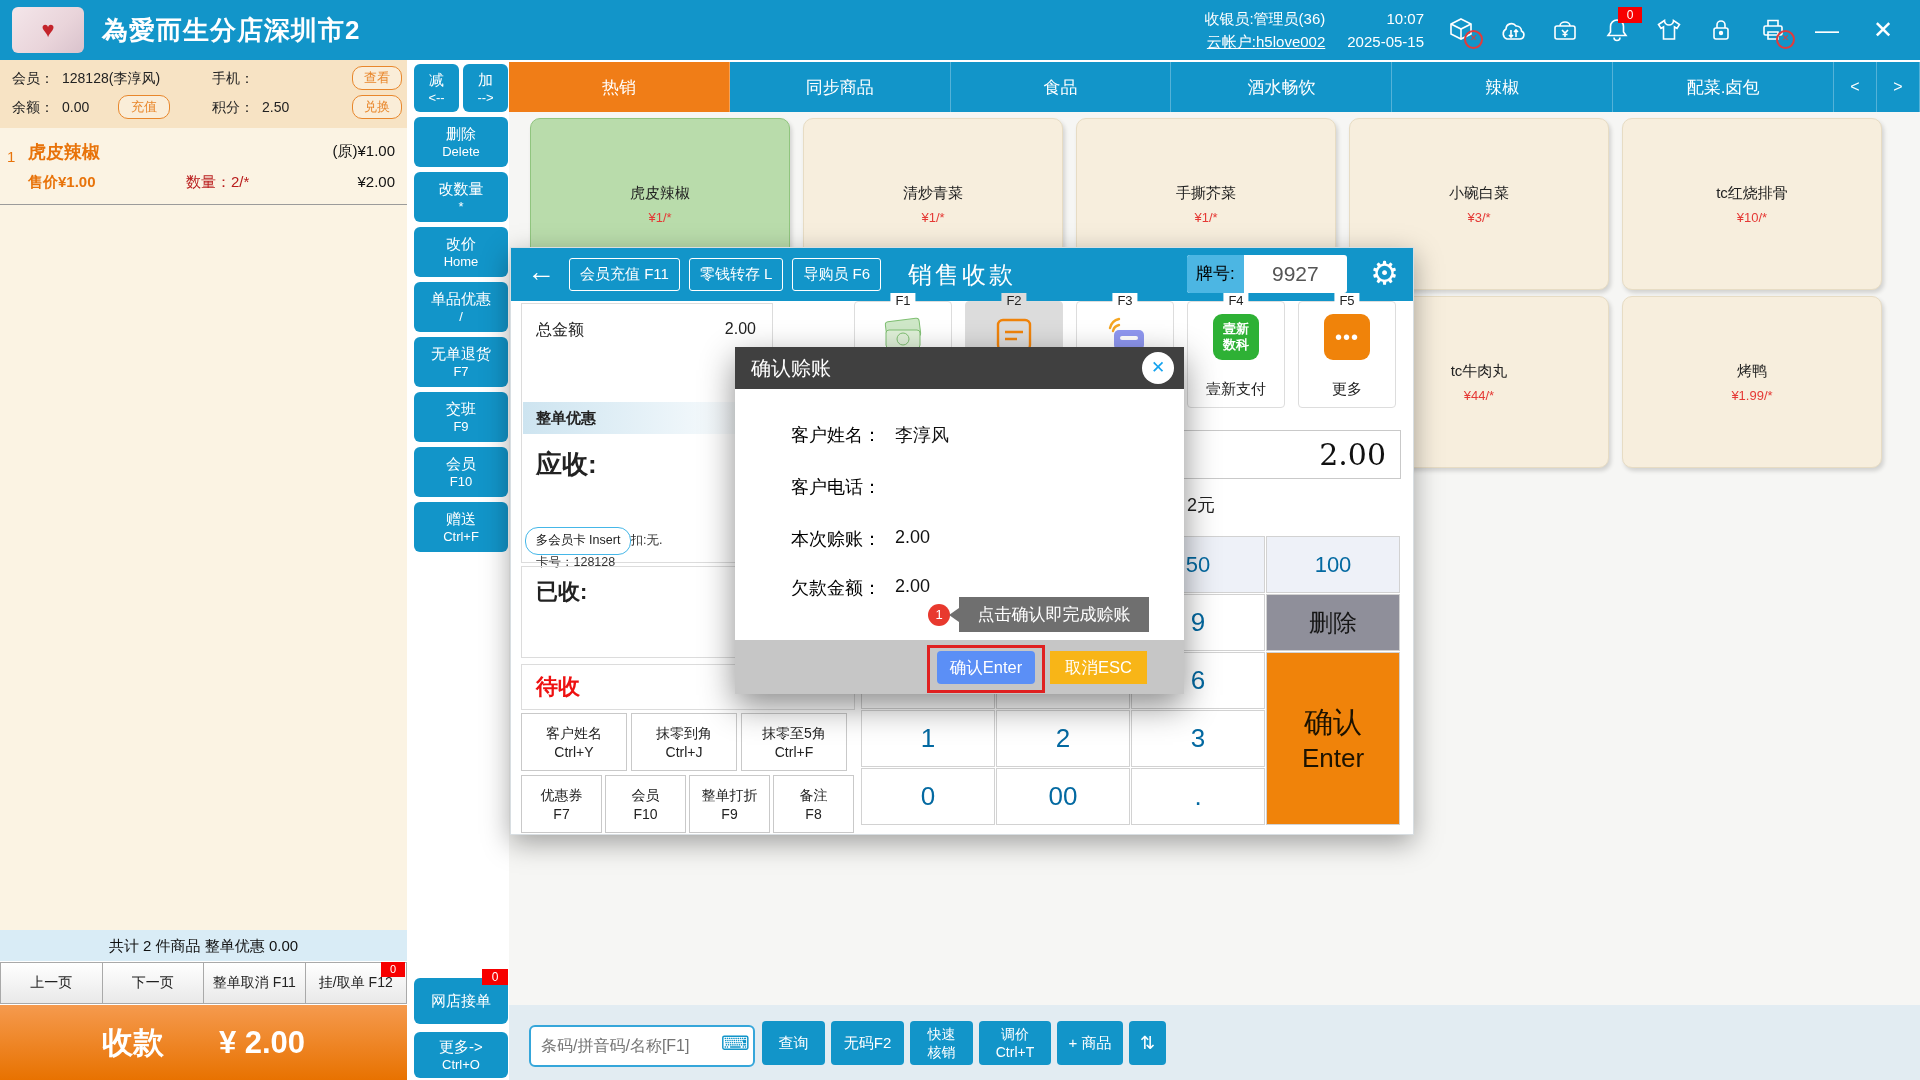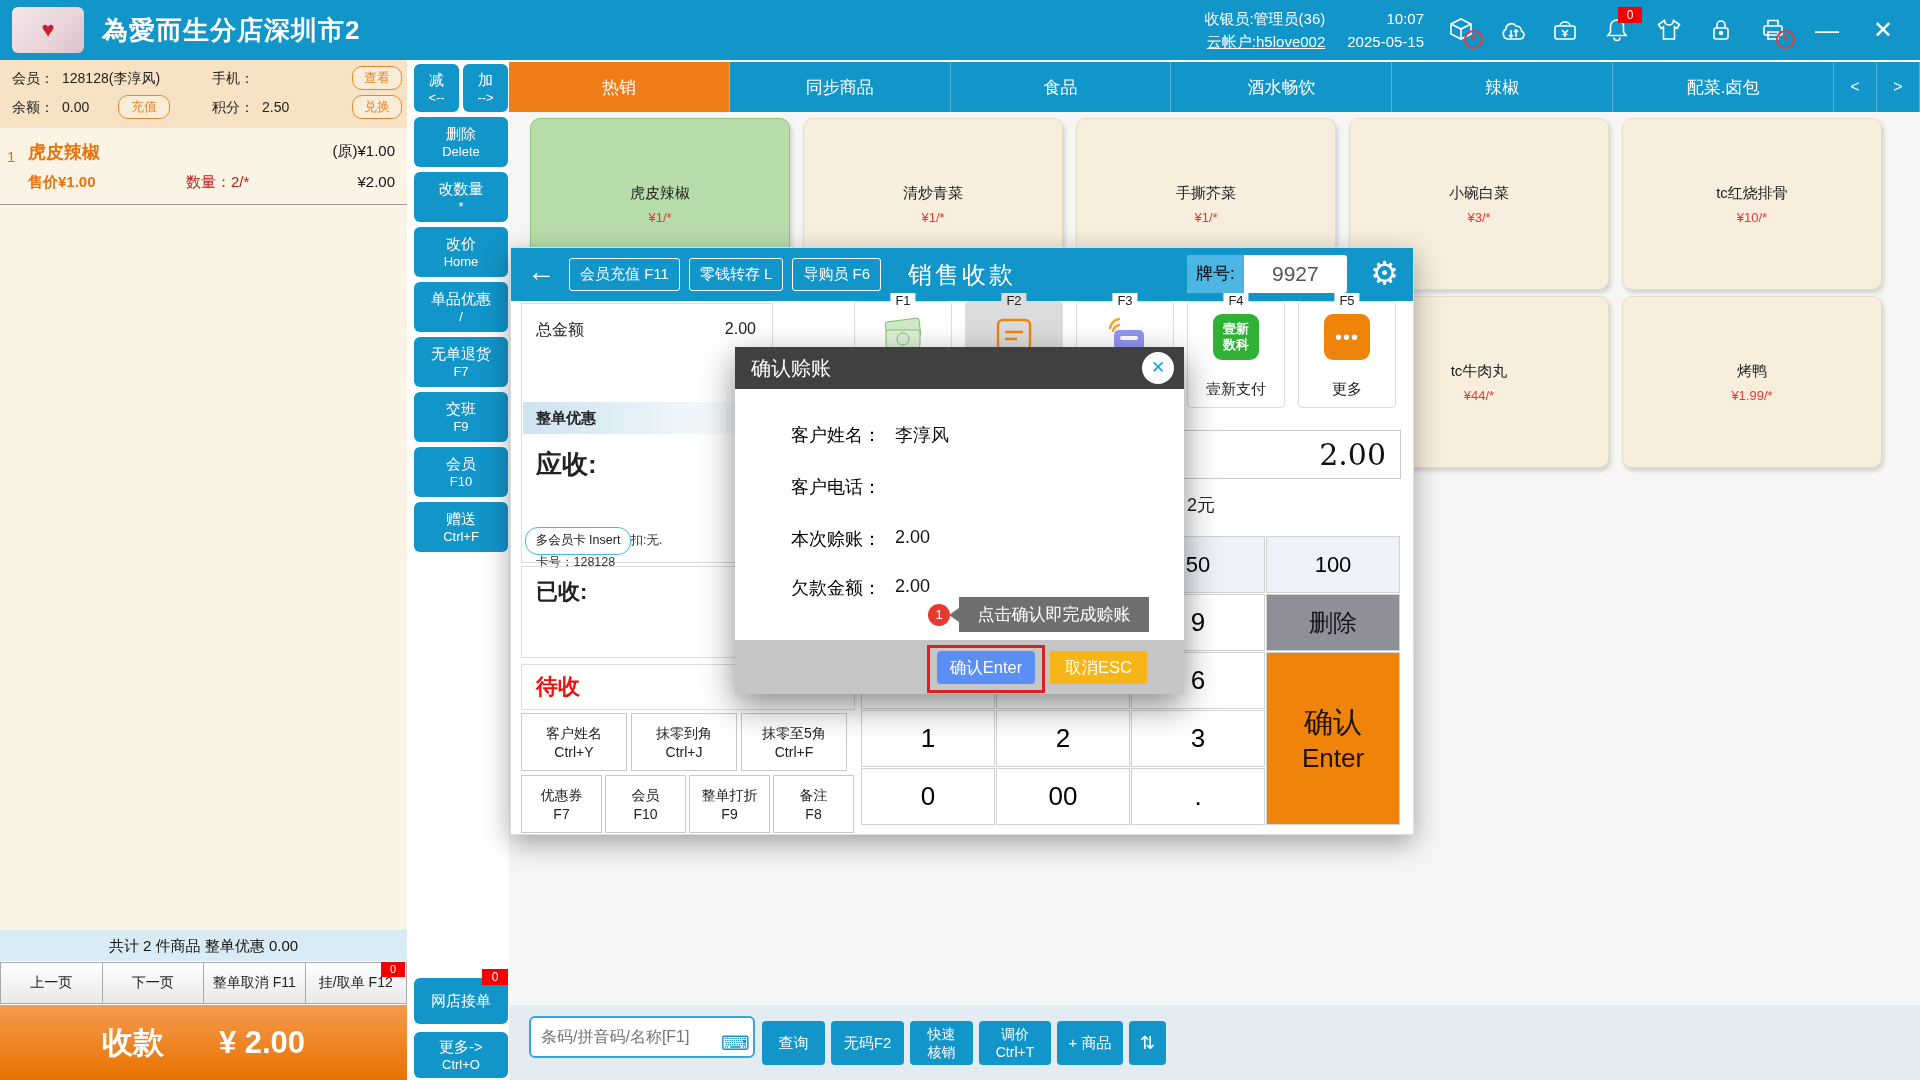--- a/index.html
+++ b/index.html
@@ -77,42 +77,42 @@
   .mcard{position:absolute;top:53px;width:96px;height:105px;border:1px solid #ddd;border-radius:4px;background:#fff;cursor:pointer;}
   .mcard.sel{background:#dcdcdc;}
   .legend{position:absolute;top:-9px;left:50%;transform:translateX(-50%);background:#fff;font-size:13px;padding:0 5px;color:#222;}
   .mcard.sel .legend{background:#dcdcdc;}
   .micon{position:absolute;top:12px;left:50%;transform:translateX(-50%);}
   .mlabel{position:absolute;bottom:8px;width:100%;text-align:center;font-size:15px;color:#222;}
   .iq-green{width:46px;height:46px;background:#2eb135;border-radius:9px;color:#fff;font-size:13px;font-weight:bold;display:flex;flex-direction:column;align-items:center;justify-content:center;line-height:16px;}
   .iq-orange{width:46px;height:46px;background:#f0830a;border-radius:9px;color:#fff;font-size:20px;display:flex;align-items:center;justify-content:center;letter-spacing:1px;}
   .pdisplay{position:absolute;left:350px;top:182px;width:540px;height:49px;border:1px solid #c9c9c9;font-family:"DejaVu Serif",serif;font-size:30px;color:#111;text-align:right;line-height:47px;padding-right:14px;box-sizing:border-box;}
   .partial{position:absolute;left:676px;top:245px;font-size:18px;color:#222;}
-  .kcell{position:absolute;border:1px solid #d2d2d2;background:#fff;display:flex;align-items:center;justify-content:center;font-size:26px;color:#000000;cursor:pointer;box-sizing:border-box;}
+  .kcell{position:absolute;border:1px solid #d2d2d2;background:#fff;display:flex;align-items:center;justify-content:center;font-size:26px;color:#0369a1;cursor:pointer;box-sizing:border-box;}
   .kquick{background:#eef1f8;font-size:22px;}
   .kdel{background:#8f8f9a;font-size:24px;color:#161616;}
   .kok{background:#f0830a;flex-direction:column;font-size:29px;color:#1c1200;}
   .kok .l2{font-size:26px;}
   
   .modal{position:absolute;left:735px;top:347px;width:449px;height:347px;background:#fff;box-shadow:0 12px 32px rgba(0,0,0,.45);}
   .mhead{position:absolute;left:0;top:0;width:449px;height:42px;background:#404040;color:#fff;}
   .mtitle{position:absolute;left:16px;top:0;line-height:42px;font-size:20px;}
   .mclose{position:absolute;right:10px;top:5px;width:32px;height:32px;background:#fff;border-radius:50%;color:#14a3ef;font-size:17px;font-weight:bold;text-align:center;line-height:32px;cursor:pointer;}
   .mrow-lab{position:absolute;left:28px;font-size:18px;color:#000000;margin-left:28px;}
   .mrow-val{position:absolute;left:160px;font-size:18px;color:#111;}
   .tipdot{position:absolute;left:193px;top:257px;width:22px;height:22px;background:#e8392e;border-radius:50%;color:#fff;font-size:13px;text-align:center;line-height:22px;}
   .tiparrow{position:absolute;left:214px;top:261px;width:0;height:0;border-top:7px solid transparent;border-bottom:7px solid transparent;border-right:10px solid #6f6f6f;}
   .tipbubble{position:absolute;left:224px;top:250px;width:190px;height:35px;background:#6f6f6f;color:#fff;font-size:17px;text-align:center;line-height:35px;}
   .mfoot{position:absolute;left:0;top:293px;width:449px;height:54px;background:#c6c6c6;}
   .redbox{position:absolute;left:192px;top:298px;width:118px;height:48px;border:3px solid #e02020;box-sizing:border-box;}
   .mconfirm{position:absolute;left:202px;top:304px;width:98px;height:33px;background:#5b8ff6;border-radius:4px;color:#fff;font-size:16.5px;text-align:center;line-height:33px;cursor:pointer;}
   .mcancel{position:absolute;left:315px;top:304px;width:97px;height:33px;background:#f8b517;border-radius:0;color:#fff;font-size:16.5px;text-align:center;line-height:33px;cursor:pointer;}
   
   .searchbar{position:absolute;left:509px;top:1005px;width:1411px;height:75px;background:#e2ecf2;}
-  .sinput{position:absolute;left:20px;top:11px;width:226px;height:42px;border:2px solid #35a6da;border-radius:6px;background:#fff;font-size:16px;color:#444;padding:0 36px 0 10px;box-sizing:border-box;outline:none;font-family:inherit;}
+  .sinput{position:absolute;left:20px;top:20px;width:226px;height:42px;border:2px solid #35a6da;border-radius:6px;background:#fff;font-size:16px;color:#444;padding:0 36px 0 10px;box-sizing:border-box;outline:none;font-family:inherit;}
   .kbglyph{position:absolute;left:212px;top:26px;color:#1295c9;font-size:20px;pointer-events:none;}
   .bbtn{position:absolute;top:16px;height:44px;background:#1295c9;border-radius:4px;color:#fff;font-size:15px;display:flex;flex-direction:column;align-items:center;justify-content:center;cursor:pointer;}
   .bbtn .l1,.bbtn .l2{line-height:18px;font-size:14px;}
   .webbtn{position:absolute;left:414px;top:978px;width:94px;height:46px;background:#1295c9;border-radius:6px;color:#fff;font-size:15px;display:flex;align-items:center;justify-content:center;cursor:pointer;}
   .webbadge{position:absolute;right:0;top:-9px;min-width:26px;height:16px;background:#f70000;color:#fff;font-size:12px;line-height:16px;text-align:center;}
 </style>
 </head>
 <body>
 
 <div id="app">

